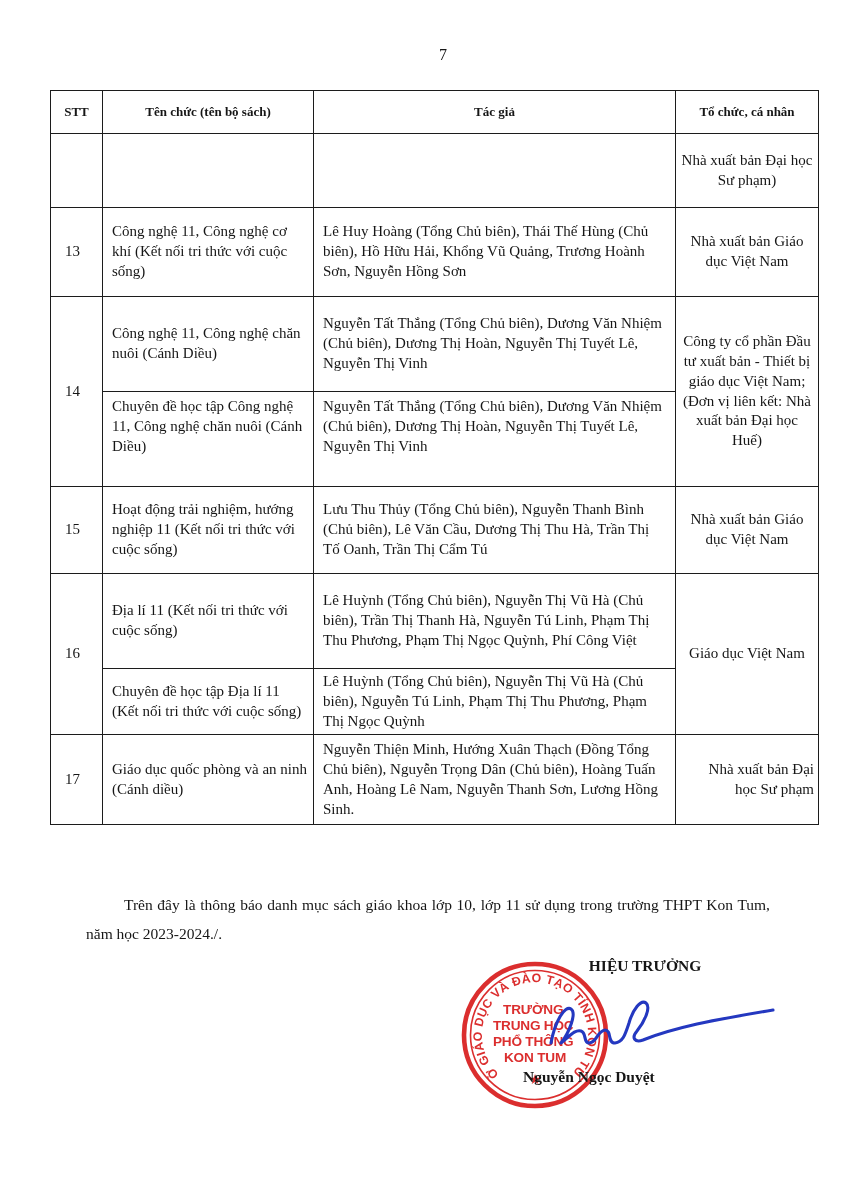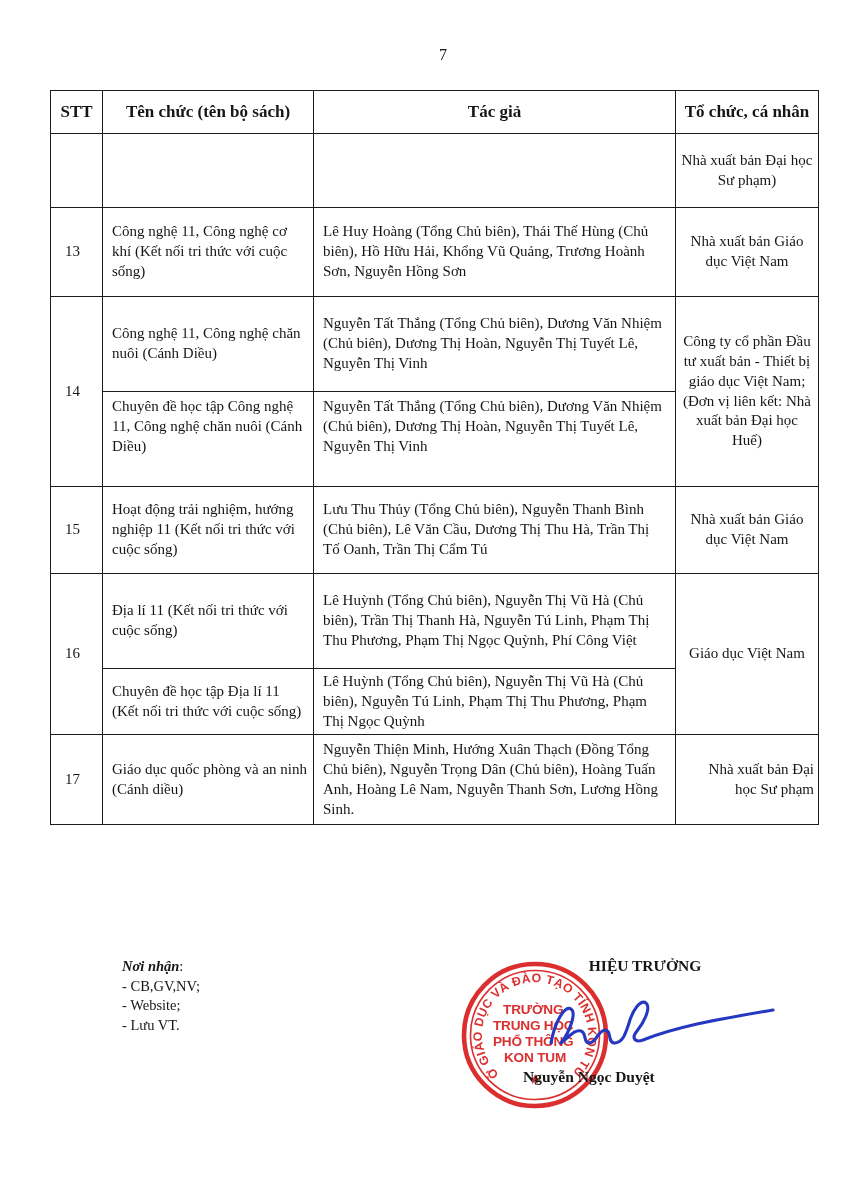--- a/index.html
+++ b/index.html
@@ -11,21 +11,21 @@
   
   .doc-table{position:absolute;left:50px;top:90px;border-collapse:collapse;table-layout:fixed;width:768px;}
   .doc-table col.c-stt{width:52px;}
   .doc-table col.c-name{width:211px;}
   .doc-table col.c-auth{width:362px;}
   .doc-table col.c-org{width:143px;}
   .doc-table th,.doc-table td{
     border:1.5px solid #1c1c1c;vertical-align:middle;
     font-size:15px;line-height:1.32;word-wrap:break-word;
   }
-  .doc-table th{font-weight:bold;text-align:center;font-size:17px;line-height:1.25;padding:2px 4px;}
+  .doc-table th{font-weight:bold;text-align:center;font-size:13px;line-height:1.25;padding:2px 4px;}
   td.stt{text-align:left;padding:2px 14px;}
   td.name{text-align:left;padding:3px 6px 3px 9px;margin-left:40px;}
   td.auth{text-align:left;padding:3px 6px 3px 9px;}
   td.org{text-align:center;padding:3px 5px;}
   td.org-left{text-align:right;padding:3px 4px 3px 8px;}
   tr.vtop td{vertical-align:top;padding-top:5px;}
   tr.rh43{height:43px;} tr.rh74{height:74px;} tr.rh89{height:89px;}
   tr.rh95{height:95px;} tr.rh87{height:87px;} tr.rh60{height:60px;} tr.rh90{height:90px;}
   
   .closing{
@@ -106,27 +106,22 @@
       </tr>
       <tr class="rh90">
         <td class="stt">17</td>
         <td class="name">Giáo dục quốc phòng và an ninh (Cánh diều)</td>
         <td class="auth">Nguyễn Thiện Minh, Hướng Xuân Thạch (Đồng Tổng Chủ biên), Nguyễn Trọng Dân (Chủ biên), Hoàng Tuấn Anh, Hoàng Lê Nam, Nguyễn Thanh Sơn, Lương Hồng Sinh.</td>
         <td class="org-left">Nhà xuất bản Đại học Sư phạm</td>
       </tr>
     </tbody>
   </table>
 
+  <div class="closing">Trên đây là thông báo danh mục sách giáo khoa lớp 10, lớp 11 sử dụng trong trường THPT Kon Tum, năm học 2023-2024./.</div>
 
-  <div class="recipients">
-    <div><span class="label">Nơi nhận</span><span class="colon">:</span></div>
-    <div>- CB,GV,NV;</div>
-    <div>- Website;</div>
-    <div>- Lưu VT.</div>
-  </div>
 
   <div class="sign-title">HIỆU TRƯỞNG</div>
   <div class="sign-name">Nguyễn Ngọc Duyệt</div>
 
   <svg class="stamp" viewBox="0 0 154 154">
     <circle cx="77" cy="77" r="71" fill="none" stroke-width="4.6" stroke="#d91f1f"></circle>
     <circle cx="77" cy="77" r="64.5" fill="none" stroke-width="1.6" stroke="#d91f1f"></circle>
     <path id="ringPath" d="M 39.5 114.5 A 53 53 0 1 1 114.5 114.5" fill="none" stroke="none"></path>
     <text font-size="12.3" letter-spacing="0.4" fill="#d91f1f">
       <textPath href="#ringPath" startOffset="50%" text-anchor="middle">SỞ GIÁO DỤC VÀ ĐÀO TẠO TỈNH KON TUM</textPath>

